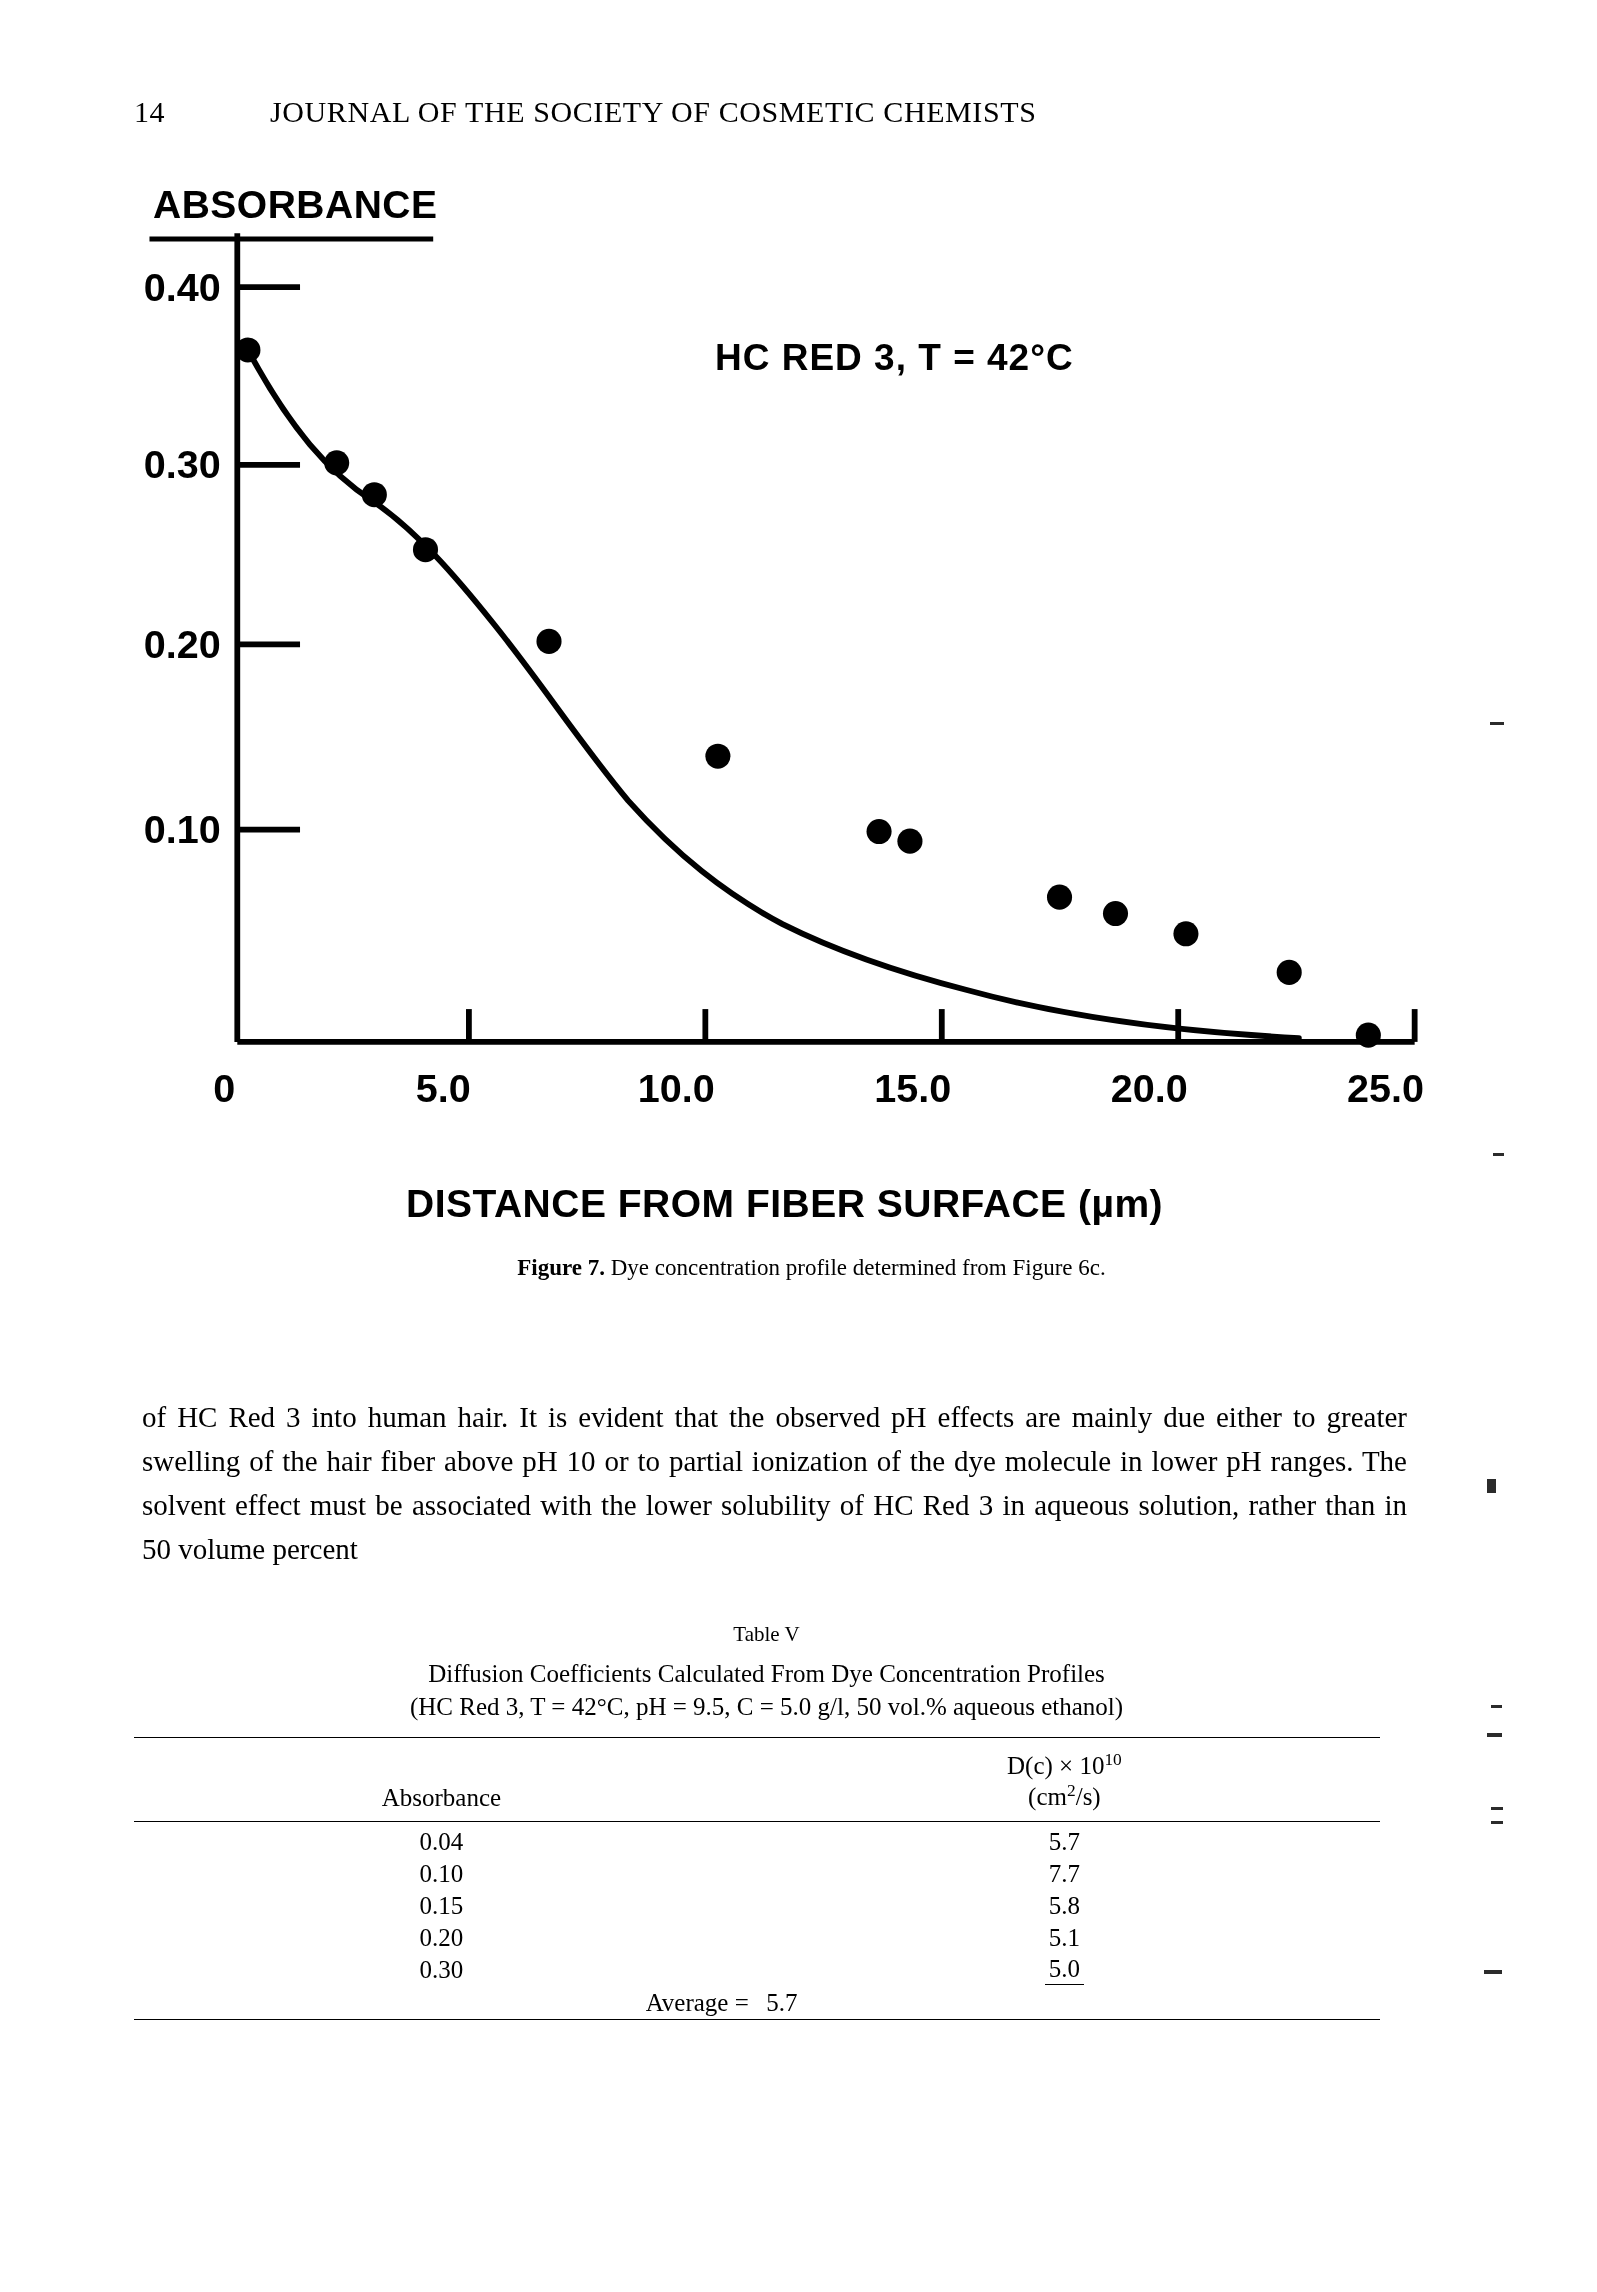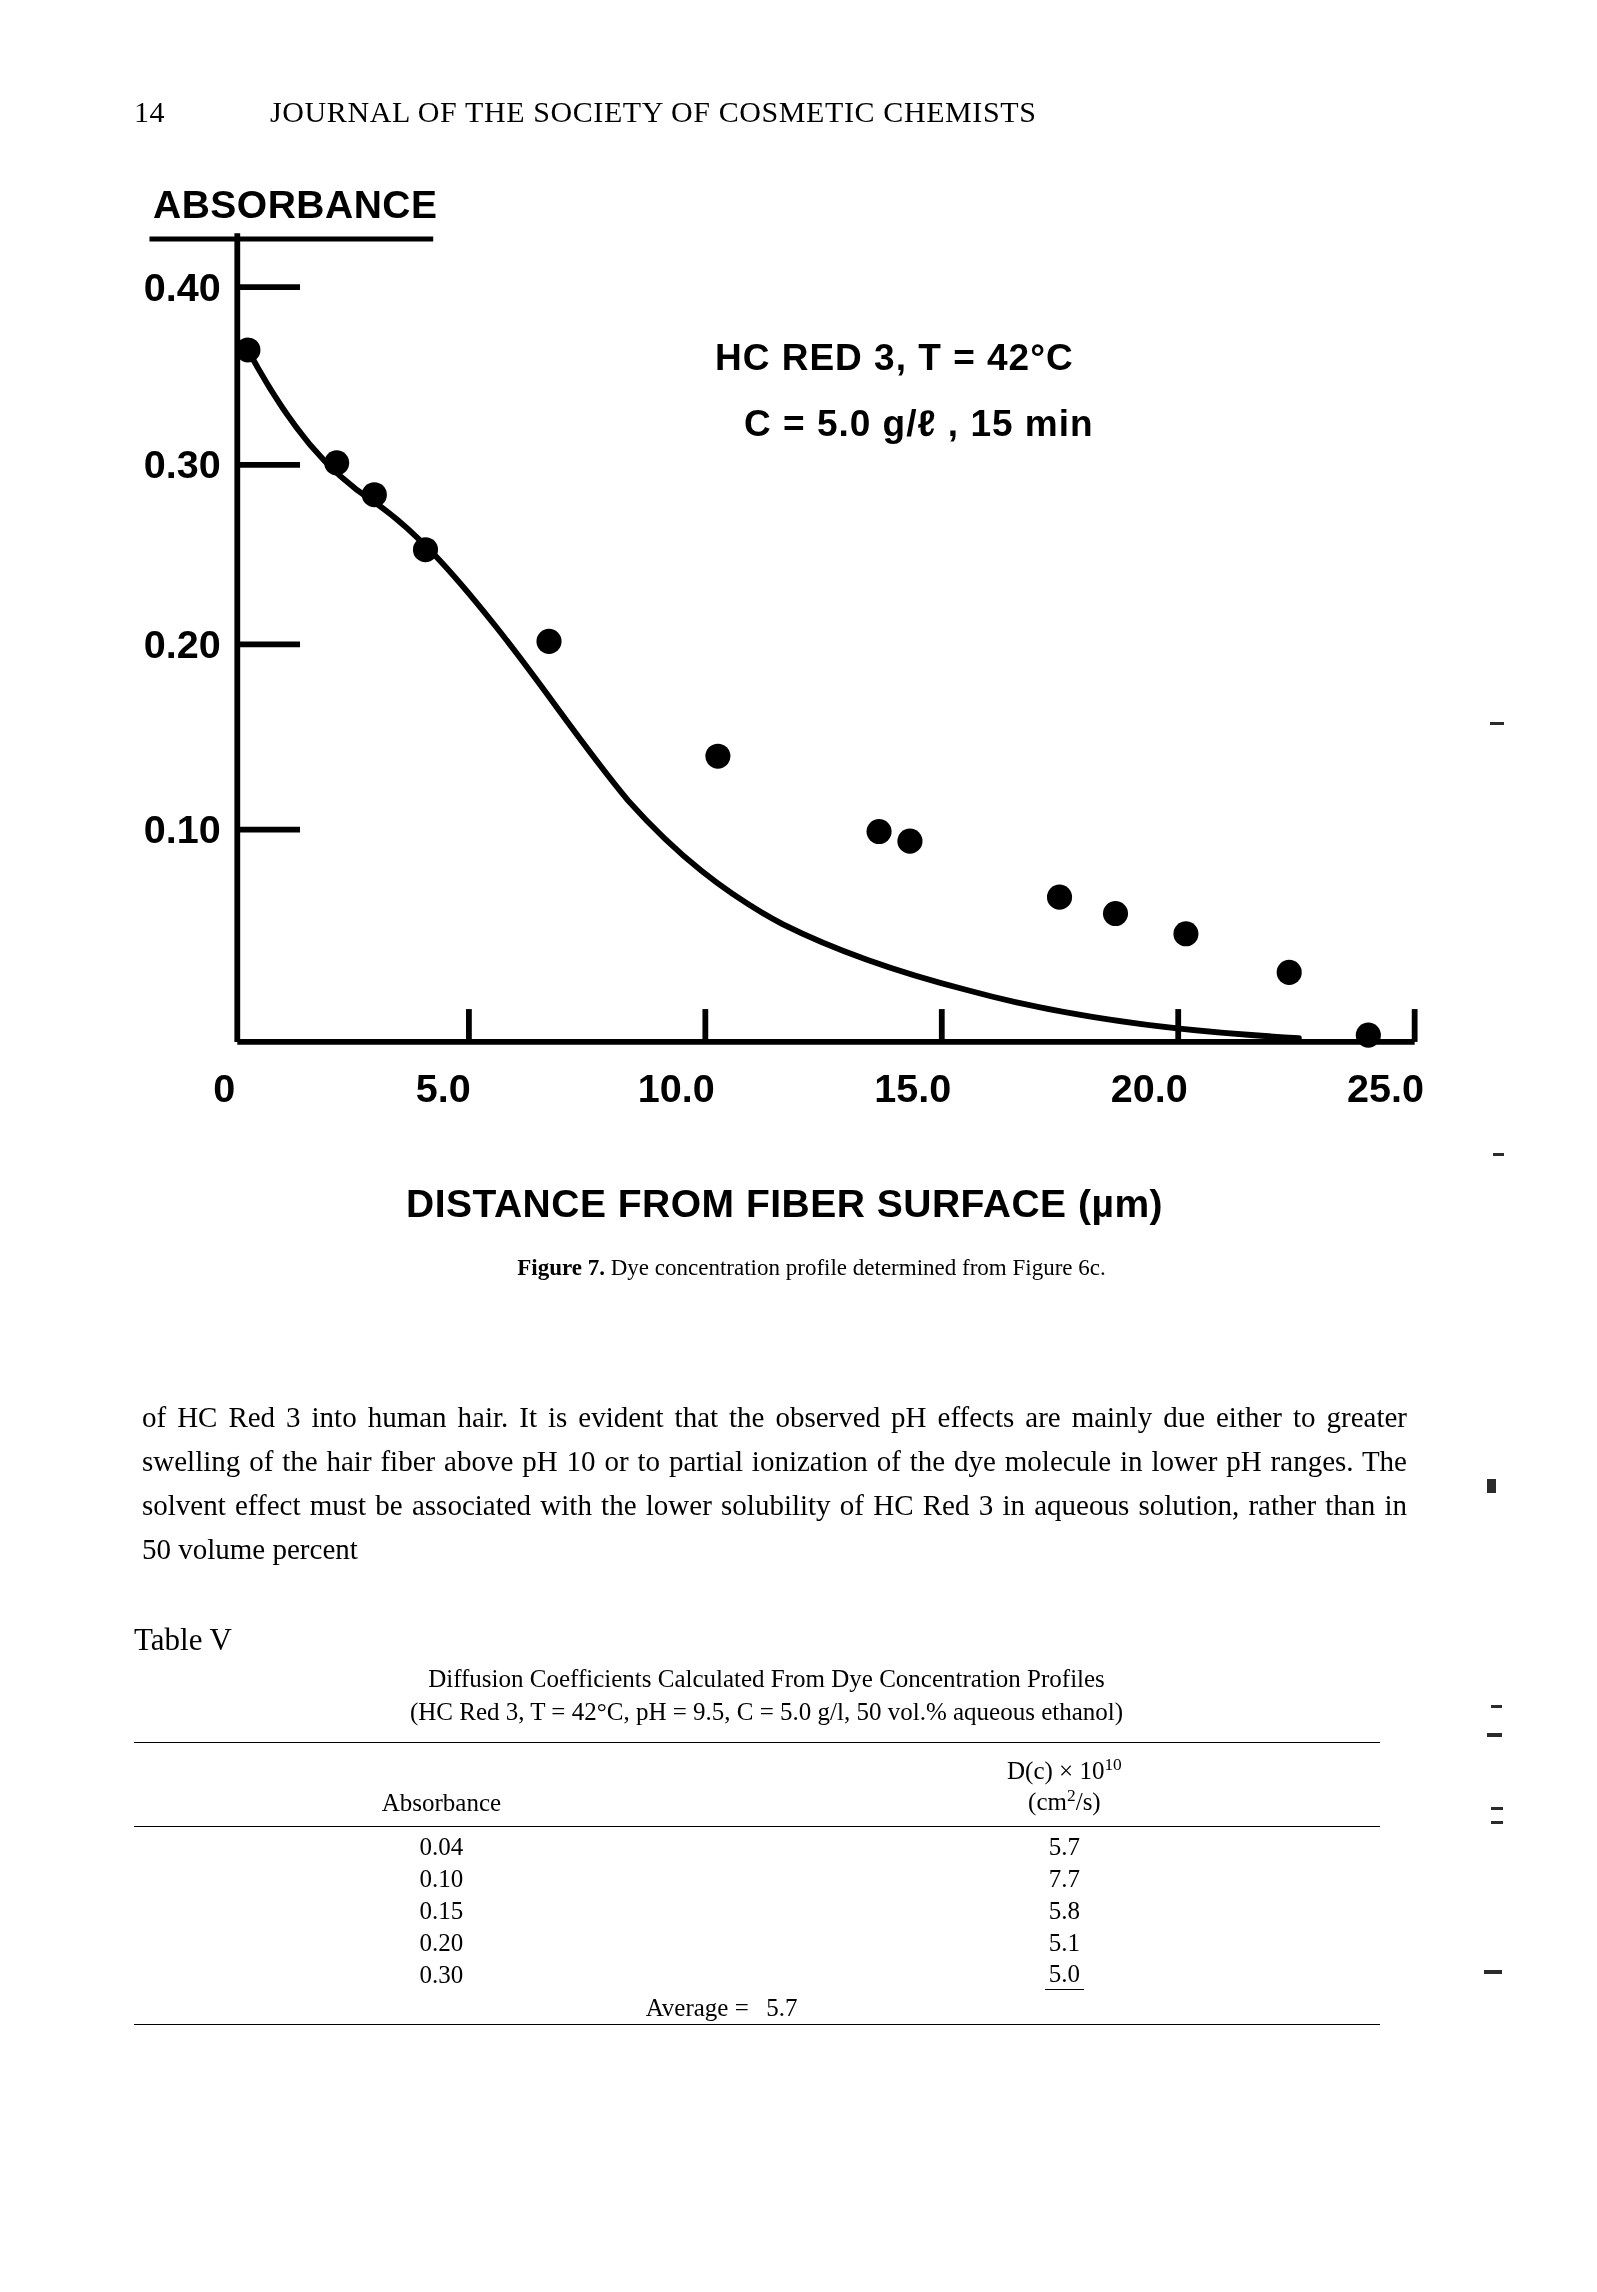--- a/index.html
+++ b/index.html
@@ -108,23 +108,23 @@
   }
 
   
   .table-block {
     position: absolute;
     top: 1622px;
     left: 134px;
     width: 1265px;
   }
   .table-title {
-    text-align: left;
-    font-size: 31px;
-    margin-bottom: 4px;
+    text-align: center;
+    font-size: 21px;
+    margin-bottom: 10px;
   }
   .table-sub {
     text-align: center;
     font-size: 25px;
     line-height: 33px;
   }
   table.dataTable {
     margin-top: 13.5px;
     width: 1246px;
     border-collapse: collapse;
@@ -233,21 +233,20 @@
     <circle cx="780" cy="672" r="13" fill="#000"></circle>
     <circle cx="812" cy="682" r="13" fill="#000"></circle>
     <circle cx="967" cy="740" r="13" fill="#000"></circle>
     <circle cx="1025" cy="757" r="13" fill="#000"></circle>
     <circle cx="1098" cy="778" r="13" fill="#000"></circle>
     <circle cx="1205" cy="818" r="13" fill="#000"></circle>
     <circle cx="1287" cy="883" r="13" fill="#000"></circle>
   </svg>
 
   <div class="annot annot-line1">HC RED 3,    T = 42°C</div>
-  <div class="annot annot-line2">C = 5.0 g/ℓ , 15 min</div>
 
   <div class="axis-title-x">DISTANCE FROM  FIBER SURFACE (µm)</div>
 
   <div class="fig-caption">
     <b>Figure 7.</b>
     <span>Dye concentration profile determined from Figure 6c.</span>
   </div>
 </div>
 
 <div class="body-text">of HC Red 3 into human hair. It is evident that the observed pH effects are mainly due either to greater swelling of the hair fiber above pH 10 or to partial ionization of the dye molecule in lower pH ranges. The solvent effect must be associated with the lower solubility of HC Red 3 in aqueous solution, rather than in 50 volume percent</div>

